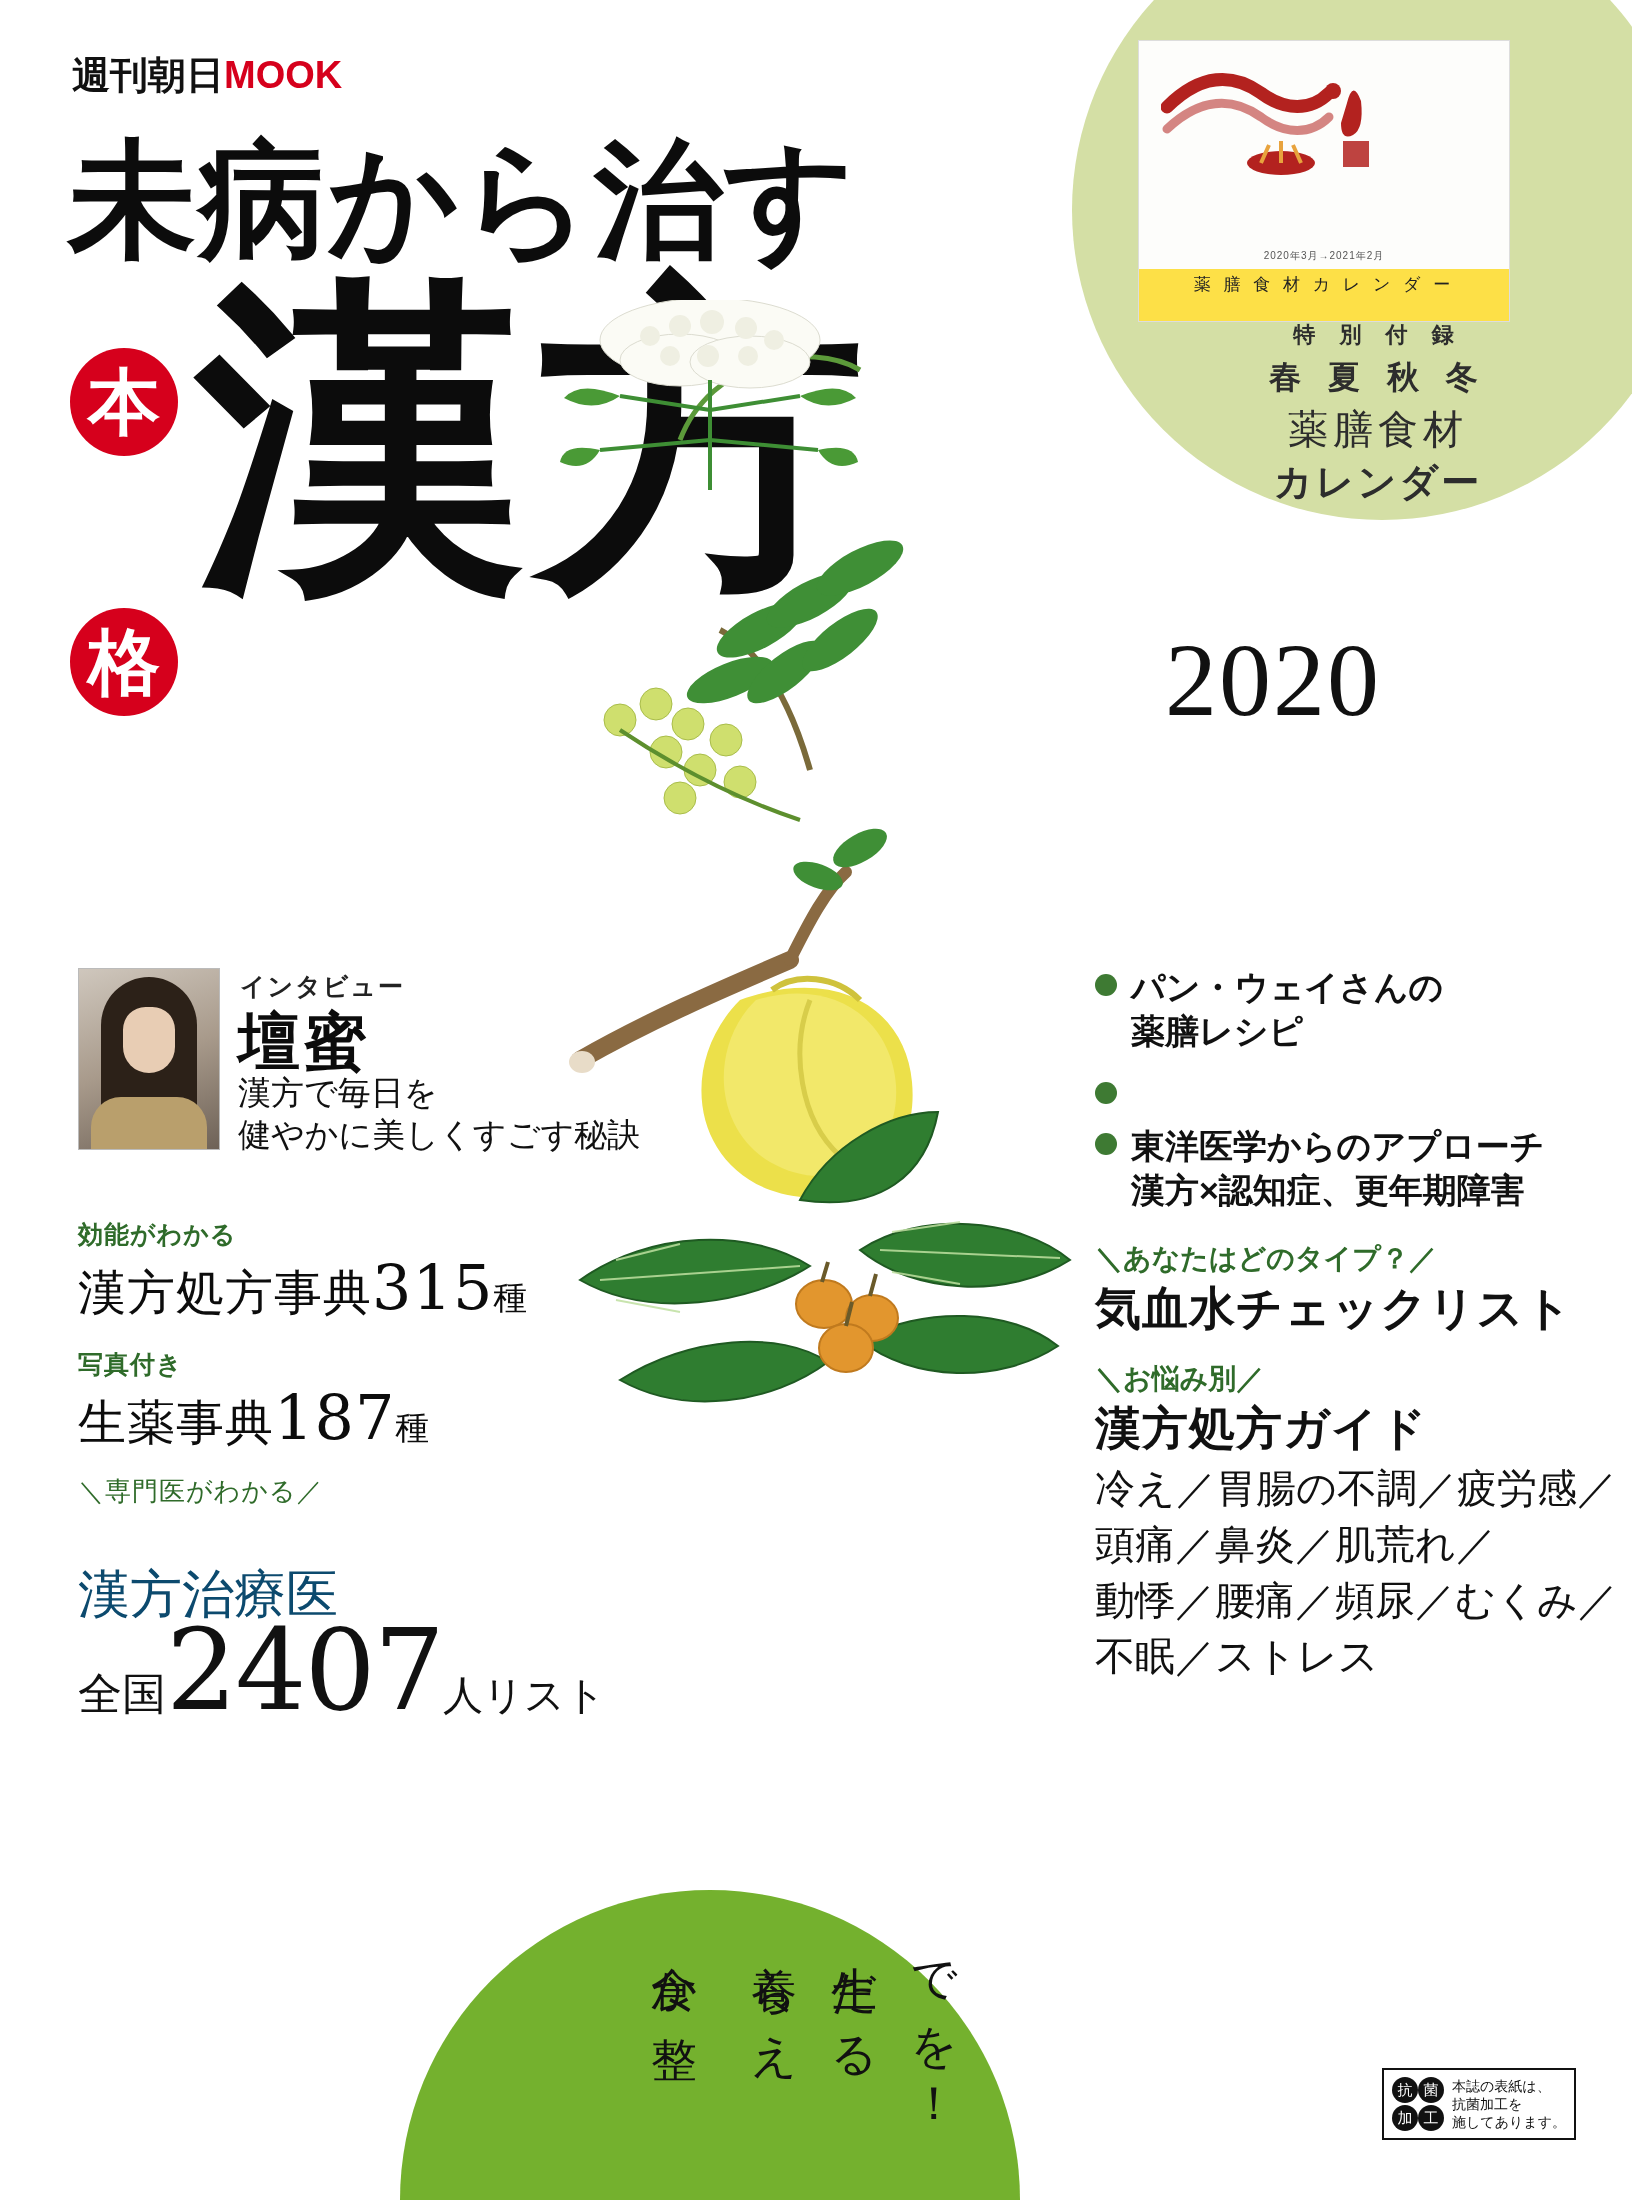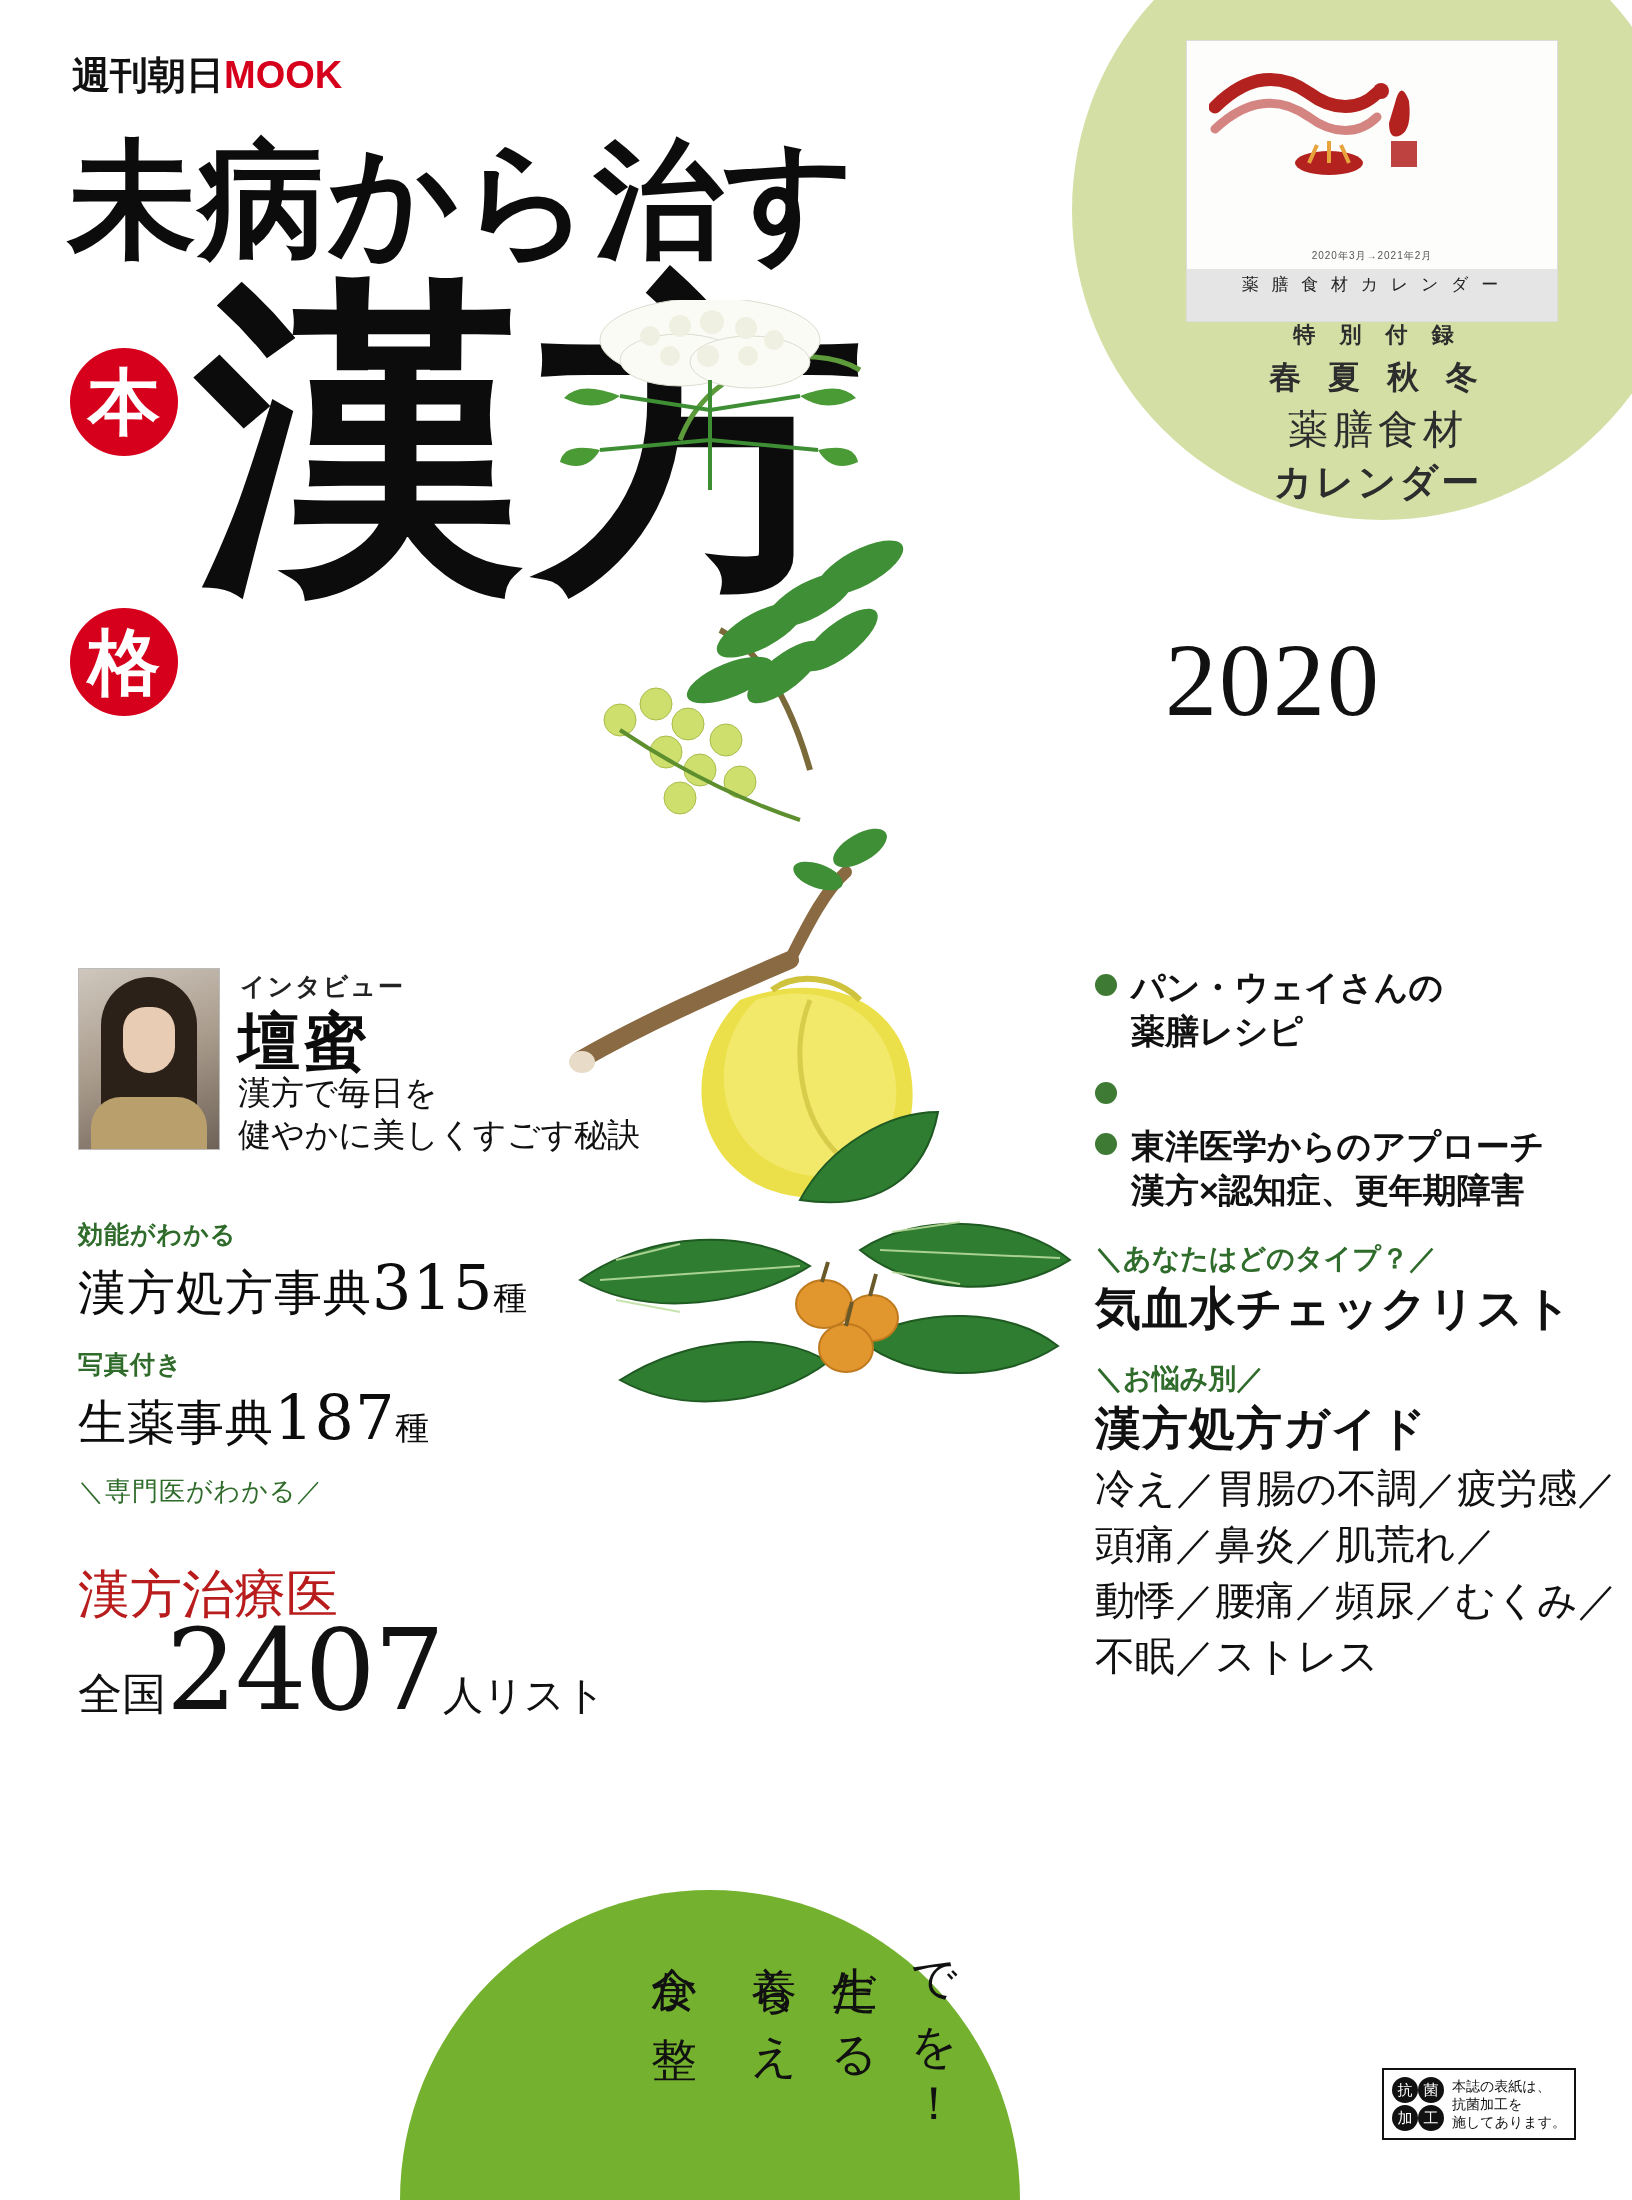--- a/index.html
+++ b/index.html
@@ -28,25 +28,25 @@
     position: absolute;
     right: -60px;
     top: -100px;
     width: 620px;
     height: 620px;
     border-radius: 50%;
     background: #d4dfa5;
   }
   .calendar-card {
     position: absolute;
-    left: 1186px;
+    left: 1138px;
     top: 40px;
     width: 370px;
     height: 280px;
-    background: #e5e5e5;
+    background: #fde047;
     border: 1px solid #ddd;
     overflow: hidden;
   }
   .cal-art {
     position: absolute;
     left: 0; top: 0;
     width: 370px; height: 228px;
     background: #fdfdfb;
   }
   .cal-snake {
@@ -230,21 +230,21 @@
   .f-b { top: 1348px; }
   .f-c { top: 1474px; }
 
   .kicker-wing {
     font-size: 26px; font-weight: normal; color: #2f6b2a; letter-spacing: 1px;
   }
   .doc-big {
     position: absolute;
     left: 78px; top: 1560px;
     font-family: "DejaVu Serif", serif;
-    font-size: 52px; color: #b91c1c; white-space: nowrap;
+    font-size: 52px; color: #0c4a6e; white-space: nowrap;
   }
   .doc-number {
     position: absolute;
     left: 78px; top: 1605px;
     font-family: "DejaVu Serif", serif;
     white-space: nowrap;
   }
   .doc-number .zenkoku { font-size: 44px; }
   .doc-number .big { font-size: 112px; letter-spacing: -2px; }
   .doc-number .list { font-size: 40px; }

